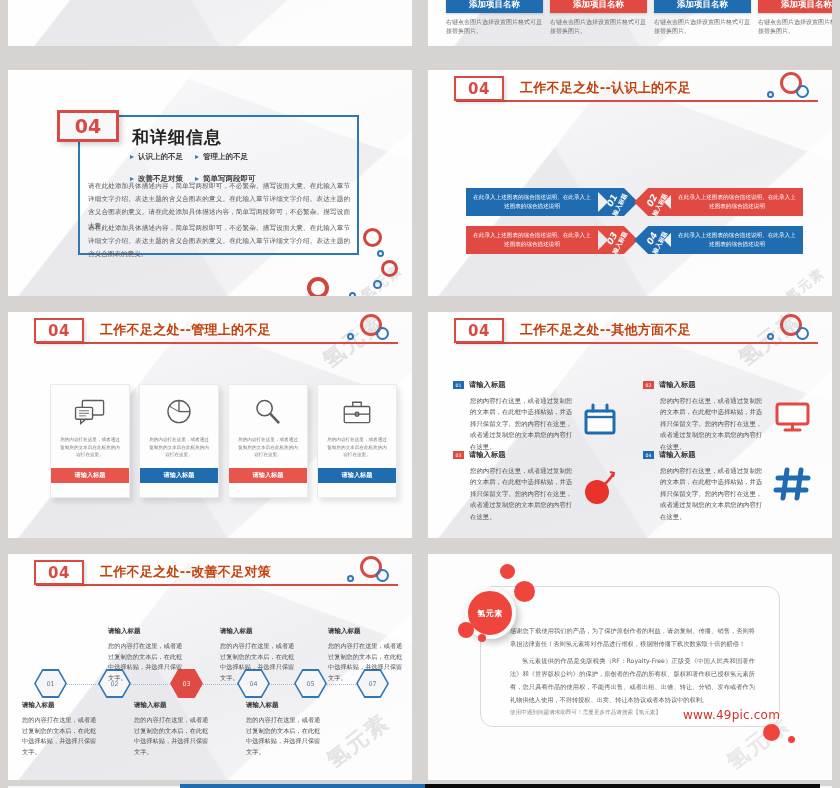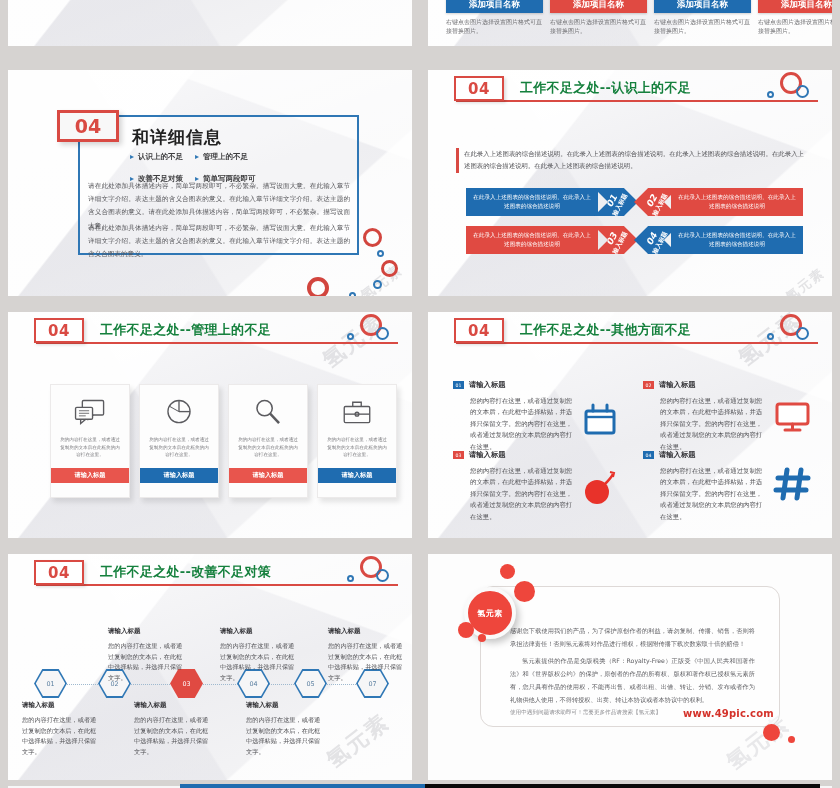--- a/index.html
+++ b/index.html
@@ -42,21 +42,21 @@
     position:absolute; left:26px; top:6px;
     width:50px; height:25px;
     border:2px solid #d94a43; background:#fff;
     display:flex; align-items:center; justify-content:center;
     color:#d94a43; font-weight:bold; font-size:15px; letter-spacing:.5px;
     box-shadow:2px 2px 3px rgba(0,0,0,.13);
     z-index:3;
   }
   .hdr-title {
     position:absolute; left:92px; top:9px;
-    font-size:13px; color:#15803d; font-weight:bold; letter-spacing:.3px;
+    font-size:13px; color:#c2410c; font-weight:bold; letter-spacing:.3px;
   }
   .deco { position:absolute; right:10px; top:2px; width:62px; height:30px; }
   .deco i { position:absolute; border-radius:50%; display:block; }
   .deco .c1 { width:22px; height:22px; border:3px solid #d94a43; left:20px; top:0px; }
   .deco .c2 { width:13px; height:13px; border:2.5px solid #2f77b5; left:36px; top:13px; }
   .deco .c3 { width:7px;  height:7px;  border:2px solid #2f77b5; left:7px;  top:19px; }
 
   
   .btnrow { position:absolute; display:flex; gap:7px; }
   .pbtn {
@@ -162,21 +162,21 @@
   .htxt .hb { font-size:6.2px; color:#4e4e52; line-height:1.72; }
 
   
   .cpbox {
     position:absolute; border:1px solid #ded9d7; border-radius:13px;
     background:rgba(255,255,255,.5);
   }
   .cptitle { position:absolute; width:100%; text-align:center; font-size:12px; font-weight:bold; color:#2c2c2e; letter-spacing:1px; }
   .cppara  { position:absolute; font-size:6.2px; color:#5c5c60; line-height:2.1; text-align:justify; }
   .cpfoot  { position:absolute; font-size:5.6px; color:#8a8a8e; }
-  .cpurl   { position:absolute; font-size:10px; font-weight:bold; color:#d4322a; letter-spacing:.2px; }
+  .cpurl   { position:absolute; font-size:12px; font-weight:normal; color:#d4322a; letter-spacing:.2px; }
   .logo {
     position:absolute; width:52px; height:52px; border-radius:50%;
     background:#ee463c; border:4px solid #fafafa;
     box-shadow:3px 4px 7px rgba(0,0,0,.22);
     display:flex; align-items:center; justify-content:center;
     color:#fff; font-size:8px; font-weight:bold; letter-spacing:.5px;
   }
   .dot { position:absolute; border-radius:50%; background:#ee463c; }
 
   
@@ -246,21 +246,20 @@
       <div class="rule"></div>
       <div class="badge">04</div>
       <div class="hdr-title">工作不足之处--认识上的不足</div>
       <div class="deco">
         <i class="c1"></i>
         <i class="c2"></i>
         <i class="c3"></i>
       </div>
     </div>
 
-    <div class="lead" style="left:28px; top:78px; width:348px;">在此录入上述图表的综合描述说明。在此录入上述图表的综合描述说明。在此录入上述图表的综合描述说明。在此录入上述图表的综合描述说明。在此录入上述图表的综合描述说明。</div>
 
     <div class="chev-wrap" style="left:0; top:0;">
 
       <div class="chev blue" style="left:38px; top:118px; width:132px; clip-path:polygon(0 0,100% 0,100% 100%,0 100%);">在此录入上述图表的综合描述说明。在此录入上述图表的综合描述说明</div>
       <div class="cnum blue" style="left:166px; top:118px; clip-path:polygon(0 0,68% 0,100% 50%,68% 100%,0 100%,32% 50%);">
         <span class="ni">
             <b>01</b>
             <s>输入标题</s>
           </span>
       </div>

